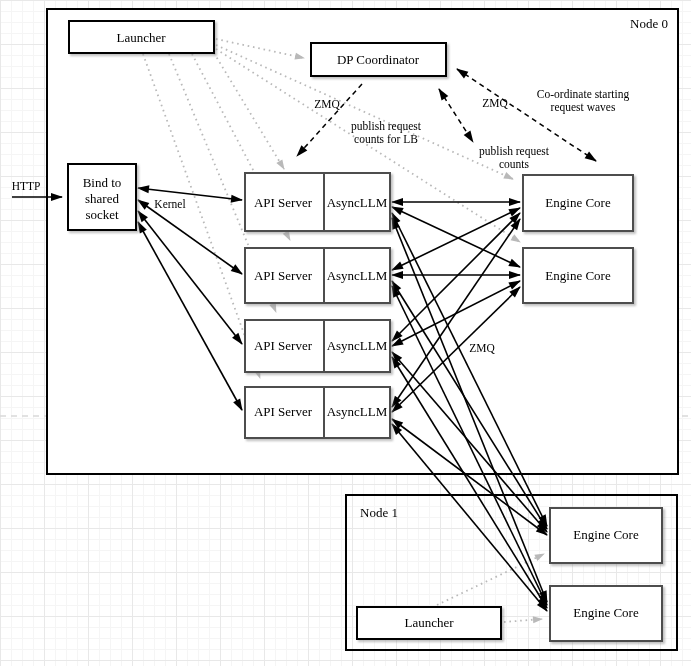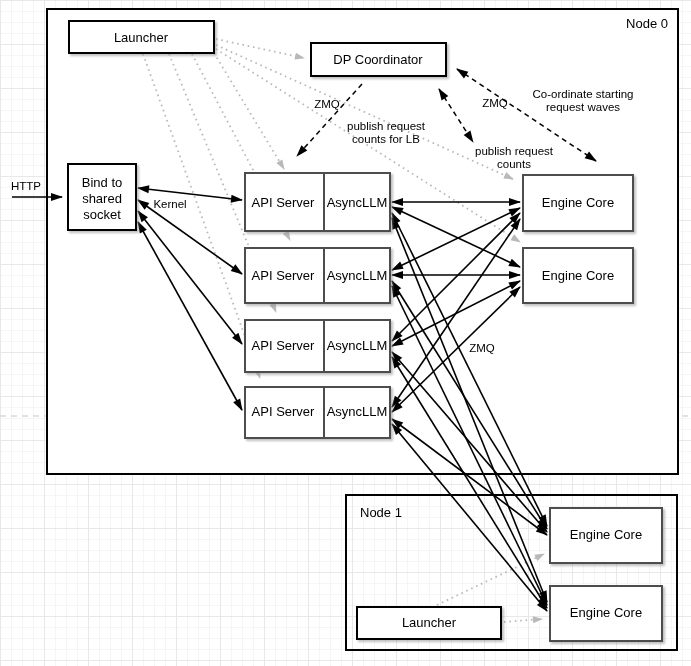--- a/index.html
+++ b/index.html
@@ -7,21 +7,21 @@
     position:relative;
     width:691px;height:666px;
     overflow:hidden;
     background-color:#ffffff;
     background-image:
       linear-gradient(to right, #e8e8e8 1px, transparent 1px),
       linear-gradient(to bottom, #e8e8e8 1px, transparent 1px),
       linear-gradient(to right, #f5f5f5 1px, transparent 1px),
       linear-gradient(to bottom, #f5f5f5 1px, transparent 1px);
     background-size:44px 44px,44px 44px,11px 11px,11px 11px;
-    font-family:Liberation Sans, sans-serif;
+    font-family:Liberation Serif, serif;
     text-align:center;
   }
   svg{position:absolute;left:0;top:0;}
   .e-solid{stroke:#000000;stroke-width:1.6;fill:none;}
   .e-dash{stroke:#000000;stroke-width:1.5;stroke-dasharray:5 4;fill:none;}
   .e-dot{stroke:#b9b9b9;stroke-width:1.8;stroke-dasharray:1.6 3.8;fill:none;}
   .e-page{stroke:#d9d9d9;stroke-width:1.5;stroke-dasharray:6 5;fill:none;}
   .node-rect{fill:#ffffff;stroke:#000000;stroke-width:2;}
   .node-rect-clear{fill:none;stroke:#000000;stroke-width:2;}
   .box-black{fill:#ffffff;stroke:#000000;stroke-width:2;}

